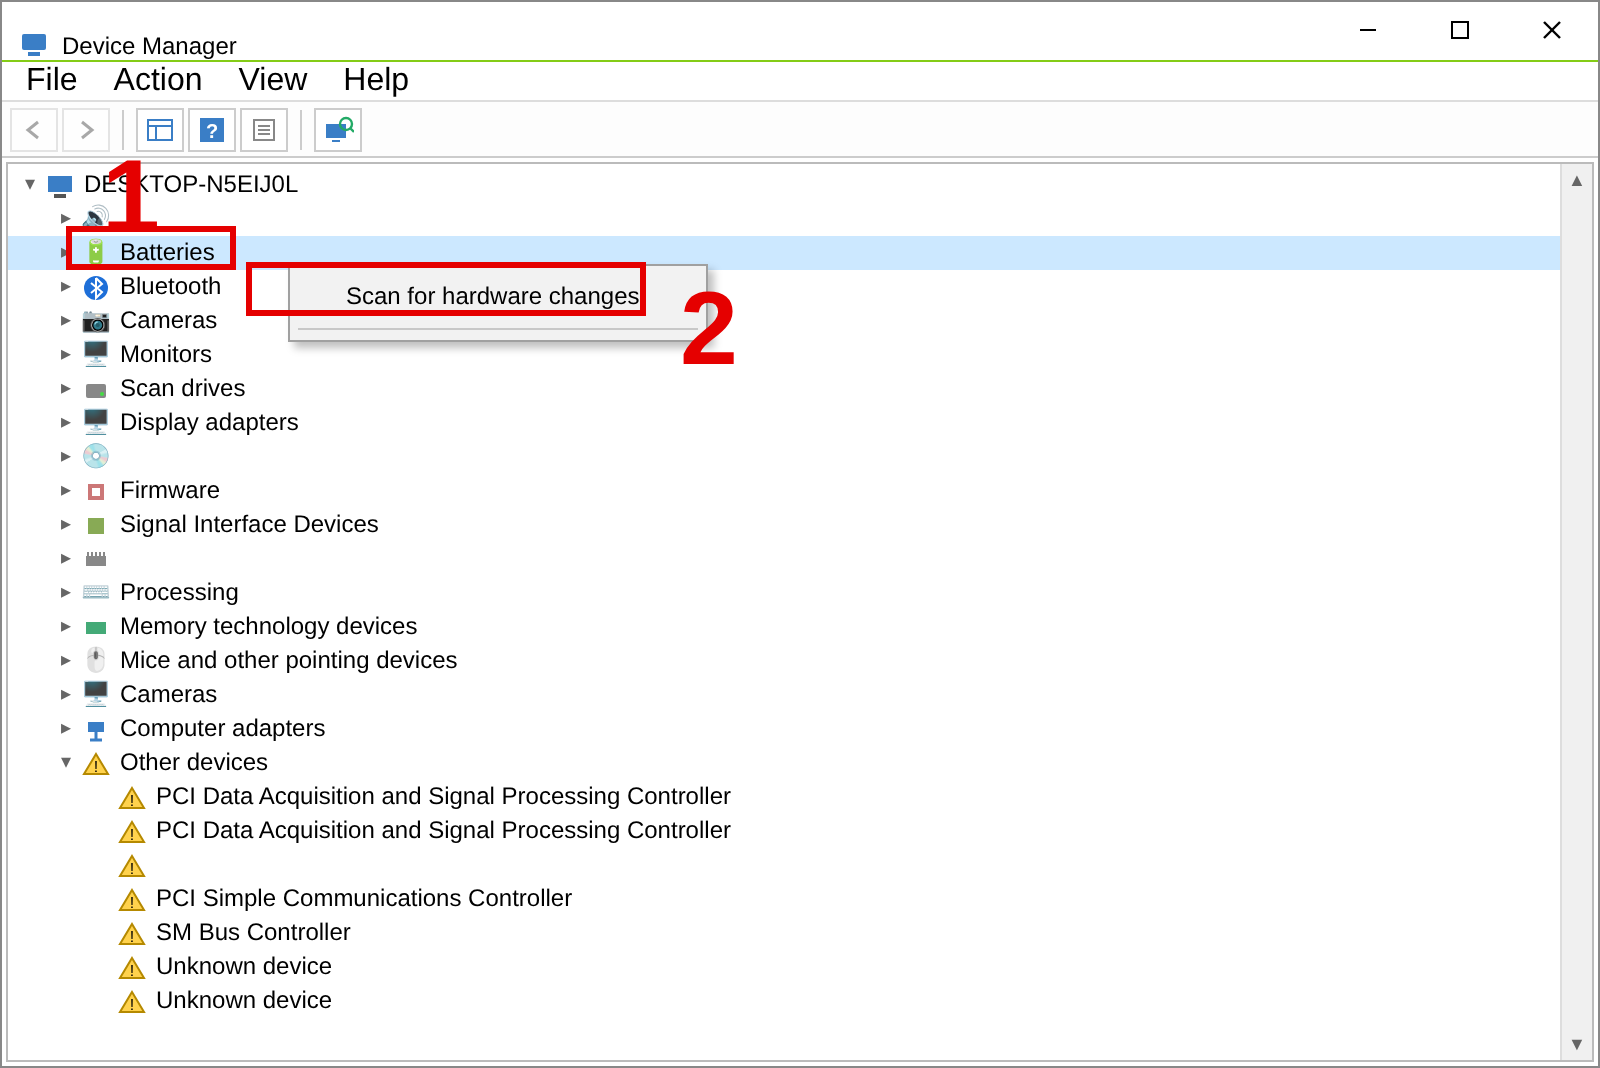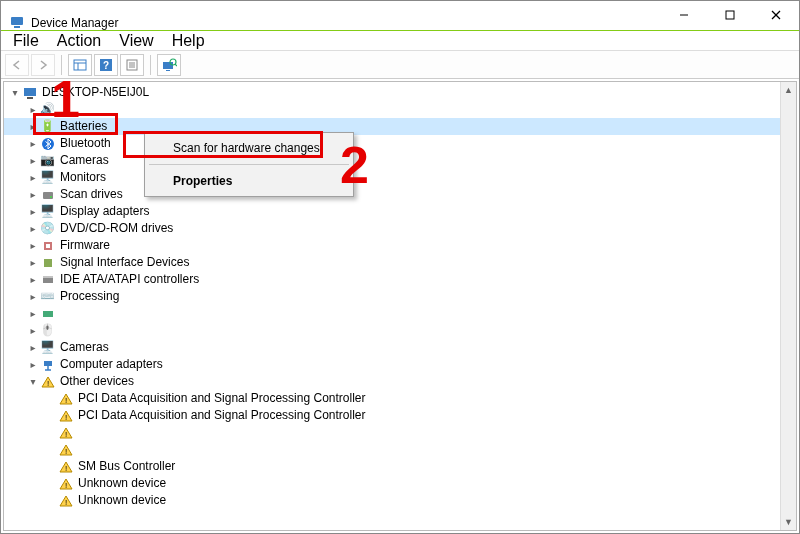--- a/index.html
+++ b/index.html
@@ -333,21 +333,20 @@
 
     <div class="row indent1">
       <span class="arrow">▸</span>
       <span class="node-icon ic-disp">🖥️</span>
       <span class="label">Display adapters</span>
     </div>
 
     <div class="row indent1">
       <span class="arrow">▸</span>
       <span class="node-icon ic-dvd">💿</span>
-      <span class="label">DVD/CD-ROM drives</span>
     </div>
 
     <div class="row indent1">
       <span class="arrow">▸</span>
       <span class="node-icon ic-fw">
           <svg width="14" height="14">
             <rect x="3" y="3" width="8" height="8" fill="#c77"></rect>
             <rect x="5" y="5" width="4" height="4" fill="#fff"></rect>
           </svg>
         </span>
@@ -369,41 +368,42 @@
       <span class="node-icon ic-ide">
           <svg width="14" height="14">
             <rect x="2" y="5" width="10" height="5" fill="#888"></rect>
             <line x1="3" y1="5" x2="3" y2="3" stroke="#888"></line>
             <line x1="5" y1="5" x2="5" y2="3" stroke="#888"></line>
             <line x1="7" y1="5" x2="7" y2="3" stroke="#888"></line>
             <line x1="9" y1="5" x2="9" y2="3" stroke="#888"></line>
             <line x1="11" y1="5" x2="11" y2="3" stroke="#888"></line>
           </svg>
         </span>
-      <span class="label">IDE ATA/ATAPI controllers</span>
     </div>
 
     <div class="row indent1">
       <span class="arrow">▸</span>
       <span class="node-icon ic-kb">⌨️</span>
       <span class="label">Processing</span>
     </div>
 
     <div class="row indent1">
       <span class="arrow">▸</span>
       <span class="node-icon ic-mem">
           <svg width="14" height="14">
             <rect x="2" y="4" width="10" height="6" fill="#4a7"></rect>
           </svg>
         </span>
+      <span class="label">Memory technology devices</span>
     </div>
 
     <div class="row indent1">
       <span class="arrow">▸</span>
       <span class="node-icon ic-mouse">🖱️</span>
+      <span class="label">Mice and other pointing devices</span>
     </div>
 
     <div class="row indent1">
       <span class="arrow">▸</span>
       <span class="node-icon ic-monitor">🖥️</span>
       <span class="label">Cameras</span>
     </div>
 
     <div class="row indent1">
       <span class="arrow">▸</span>
@@ -458,20 +458,21 @@
         </span>
     </div>
     <div class="row indent2">
       <span class="arrow blank">▸</span>
       <span class="node-icon ic-warn">
           <svg width="14" height="14">
             <path d="M7 2 L13 12 L1 12 Z" fill="#ffd24d" stroke="#b58900"></path>
             <text x="7" y="11" font-size="8" text-anchor="middle" fill="#000">!</text>
           </svg>
         </span>
+      <span class="label">PCI Simple Communications Controller</span>
     </div>
     <div class="row indent2">
       <span class="arrow blank">▸</span>
       <span class="node-icon ic-warn">
           <svg width="14" height="14">
             <path d="M7 2 L13 12 L1 12 Z" fill="#ffd24d" stroke="#b58900"></path>
             <text x="7" y="11" font-size="8" text-anchor="middle" fill="#000">!</text>
           </svg>
         </span>
       <span class="label">SM Bus Controller</span>
@@ -501,19 +502,18 @@
 
   <div class="vscroll">
     <div class="up">▲</div>
     <div class="down">▼</div>
   </div>
 </div>
 
 <div class="context-menu" style="left:122px; top:131px;margin-left:21px;">
   <div class="cm-item">Scan for hardware changes</div>
   <div class="cm-sep"></div>
-  <div class="cm-item bold">Properties</div>
 </div>
 
 <div class="highlight" style="left:32px; top:112px; width:85px; height:22px;"></div>
 <div class="highlight" style="left:122px; top:130px; width:200px; height:27px;"></div>
 <div class="big-num" style="left:50px; top:72px;">1</div>
 <div class="big-num" style="left:339px; top:138px;">2</div>
 
 </body></html>

